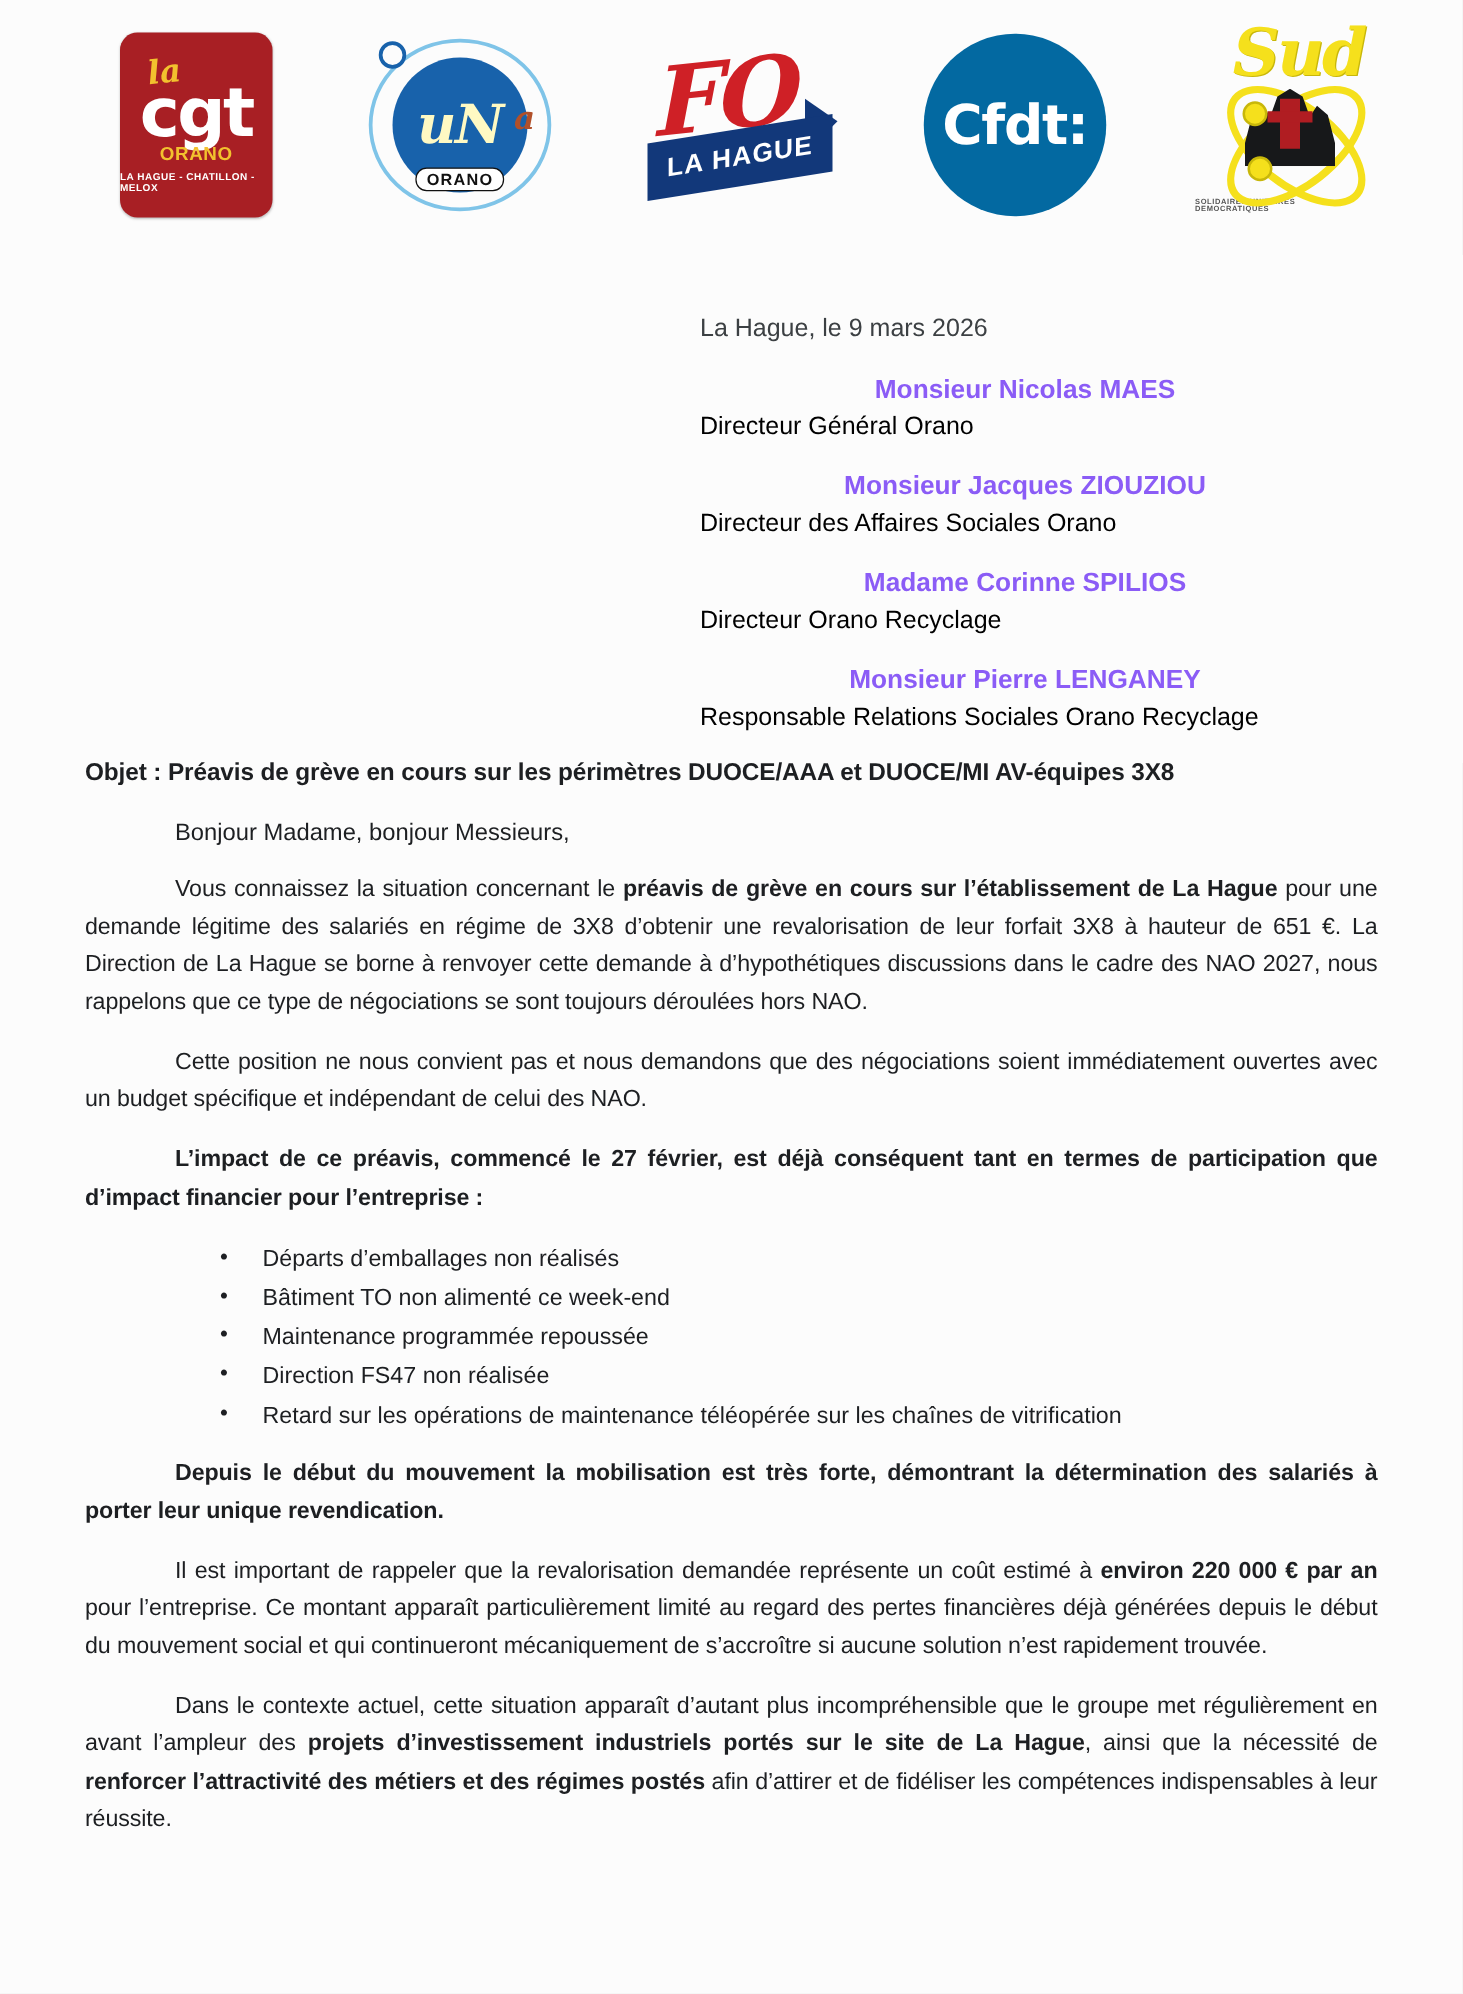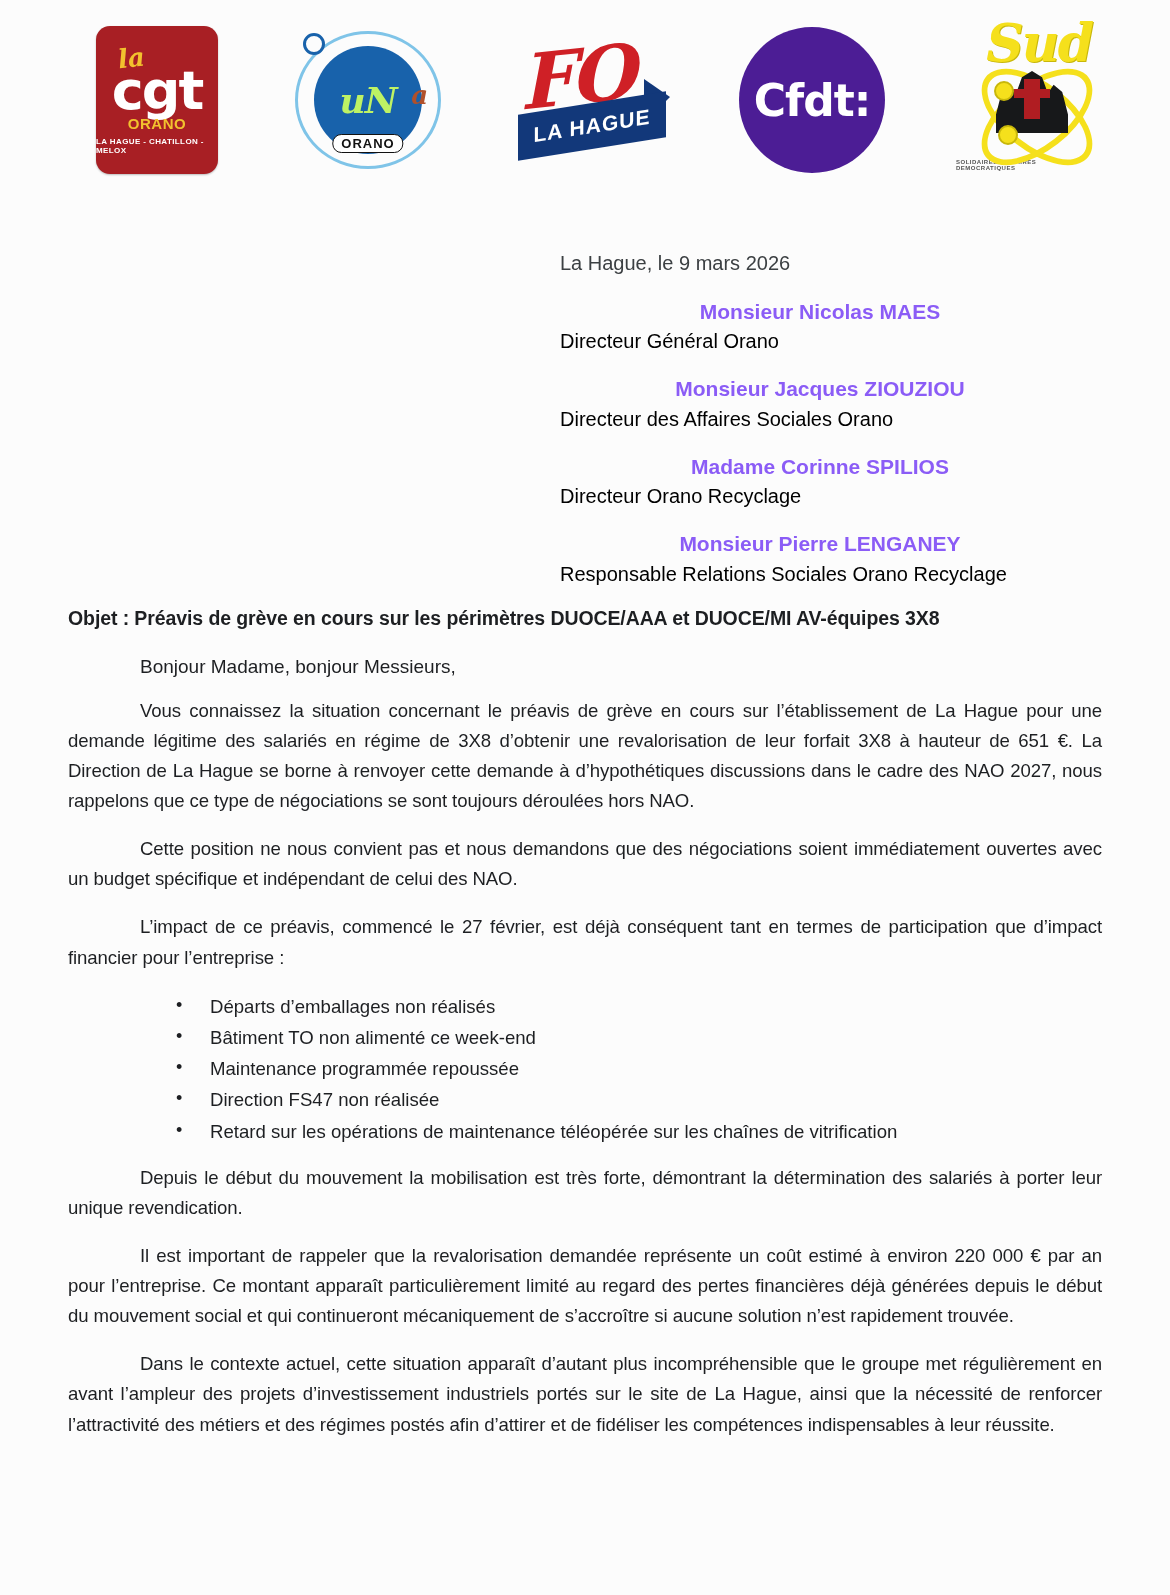--- a/index.html
+++ b/index.html
@@ -69,21 +69,21 @@
     position:absolute;inset:6px;
     border:3px solid #7fc4e8;border-radius:50%;
   }
   .unsa-disc{
     width:108px;height:108px;border-radius:50%;
     background:#1862ab;
     display:flex;align-items:center;justify-content:center;
     position:relative;
   }
   .unsa-letters{
-    color:#bef264;font-weight:bold;font-size:36px;font-style:italic;
+    color:#fef9c3;font-weight:bold;font-size:43px;font-style:italic;
     font-family:"DejaVu Serif", serif;letter-spacing:-1px;
   }
   .unsa-a{
     position:absolute;right:-6px;top:34px;
     color:#b1502a;font-style:italic;font-weight:bold;font-size:26px;
     font-family:"DejaVu Serif", serif;
   }
   .unsa-dot{
     position:absolute;left:14px;top:8px;
     width:16px;height:16px;border-radius:50%;
@@ -121,21 +121,21 @@
     width:0;height:0;
     border-top:22px solid transparent;
     border-bottom:22px solid transparent;
     border-left:26px solid #12387a;
     transform:skewY(-9deg);
   }
 
   
   .logo-cfdt{
     width:146px;height:146px;border-radius:50%;
-    background:#4c1d95;
+    background:#0369a1;
     display:flex;align-items:center;justify-content:center;
   }
   .logo-cfdt span{
     color:#fff;font-weight:bold;font-size:44px;letter-spacing:-1px;
     font-family:"DejaVu Sans", sans-serif;
   }
 
   
   .logo-sud{
     width:136px;height:166px;position:relative;
@@ -207,21 +207,21 @@
     letter-spacing:-.1px;
   }
   .greeting{
     font-size:19px;margin:0 0 18px 72px;
   }
   p.para{
     font-size:18.6px;line-height:1.62;text-align:justify;
     margin:0 0 18px 0;text-indent:72px;
     letter-spacing:-.1px;
   }
-  p.para b{font-weight:normal;}
+  p.para b{font-weight:bold;}
   ul.impacts{
     list-style:none;margin:0 0 16px 0;padding:0;
   }
   ul.impacts li{
     font-size:18.6px;line-height:1.68;
     position:relative;padding-left:142px;
   }
   ul.impacts li:before{
     content:"\2022";
     position:absolute;left:108px;top:-1px;

